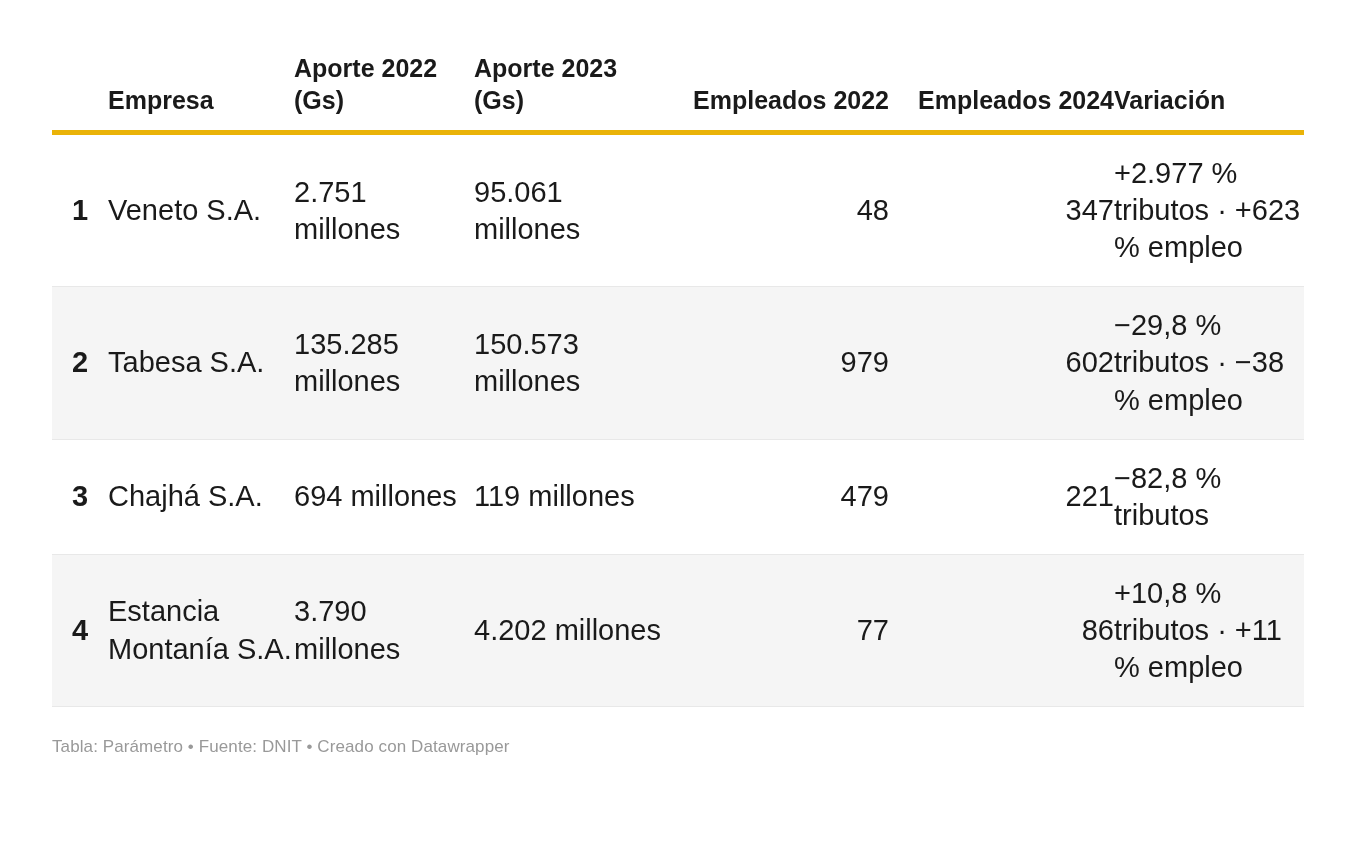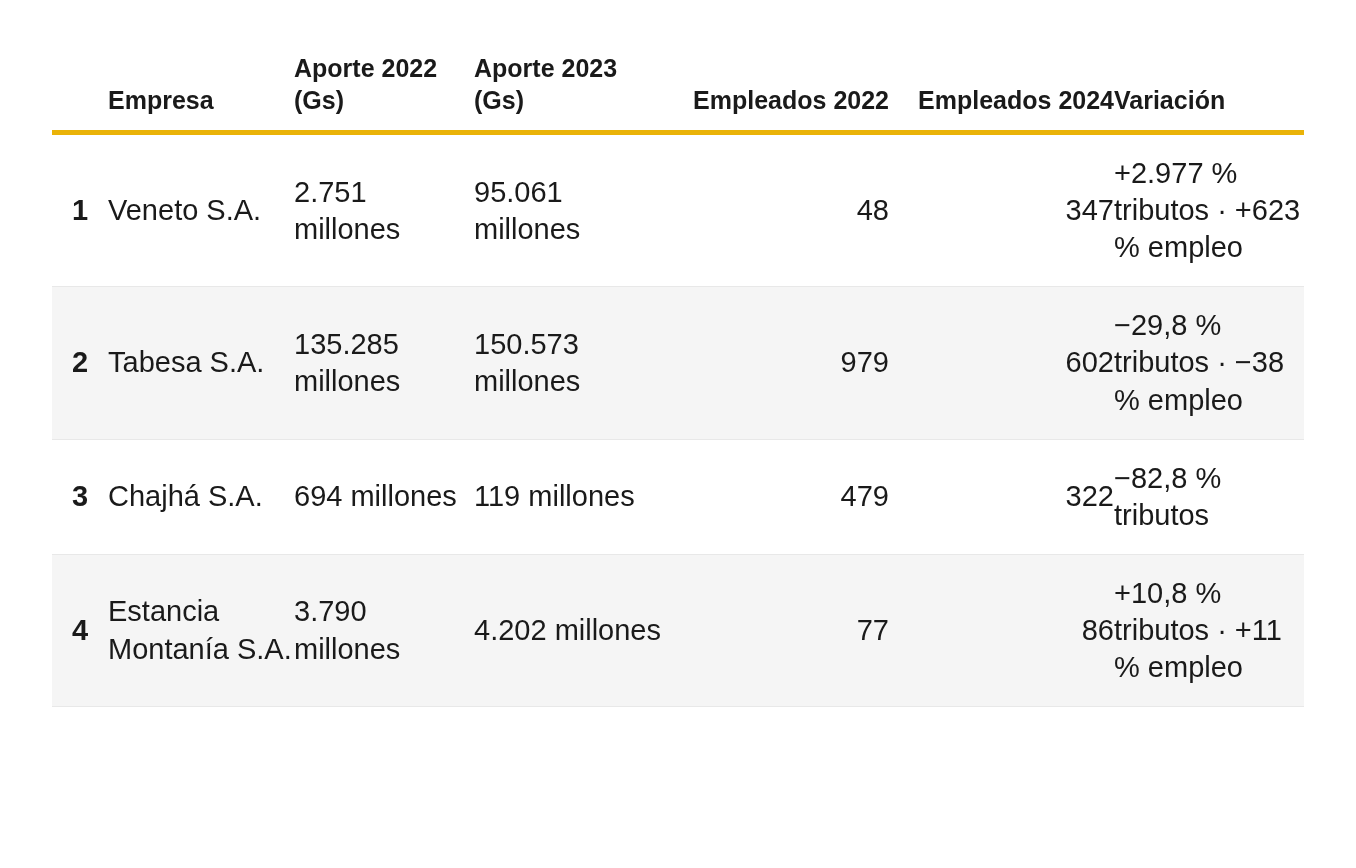--- a/index.html
+++ b/index.html
@@ -103,28 +103,29 @@
         <td class="c-num">979</td>
         <td class="c-num">602</td>
         <td class="c-var">−29,8 % tributos · −38 % empleo</td>
       </tr>
       <tr>
         <td class="c-rank">3</td>
         <td class="c-empresa">Chajhá S.A.</td>
         <td class="c-aporte">694 millones</td>
         <td class="c-aporte">119 millones</td>
         <td class="c-num">479</td>
-        <td class="c-num">322</td>
+        <td class="c-num">221</td>
         <td class="c-var">−82,8 % tributos</td>
       </tr>
       <tr class="striped">
         <td class="c-rank">4</td>
         <td class="c-empresa">Estancia Montanía S.A.</td>
         <td class="c-aporte">3.790 millones</td>
         <td class="c-aporte">4.202 millones</td>
         <td class="c-num">77</td>
         <td class="c-num">86</td>
         <td class="c-var">+10,8 % tributos · +11 % empleo</td>
       </tr>
     </tbody>
   </table>
 
+  <div class="footer">Tabla: Parámetro • Fuente: DNIT • Creado con Datawrapper</div>
 </div>
 
 </body></html>

